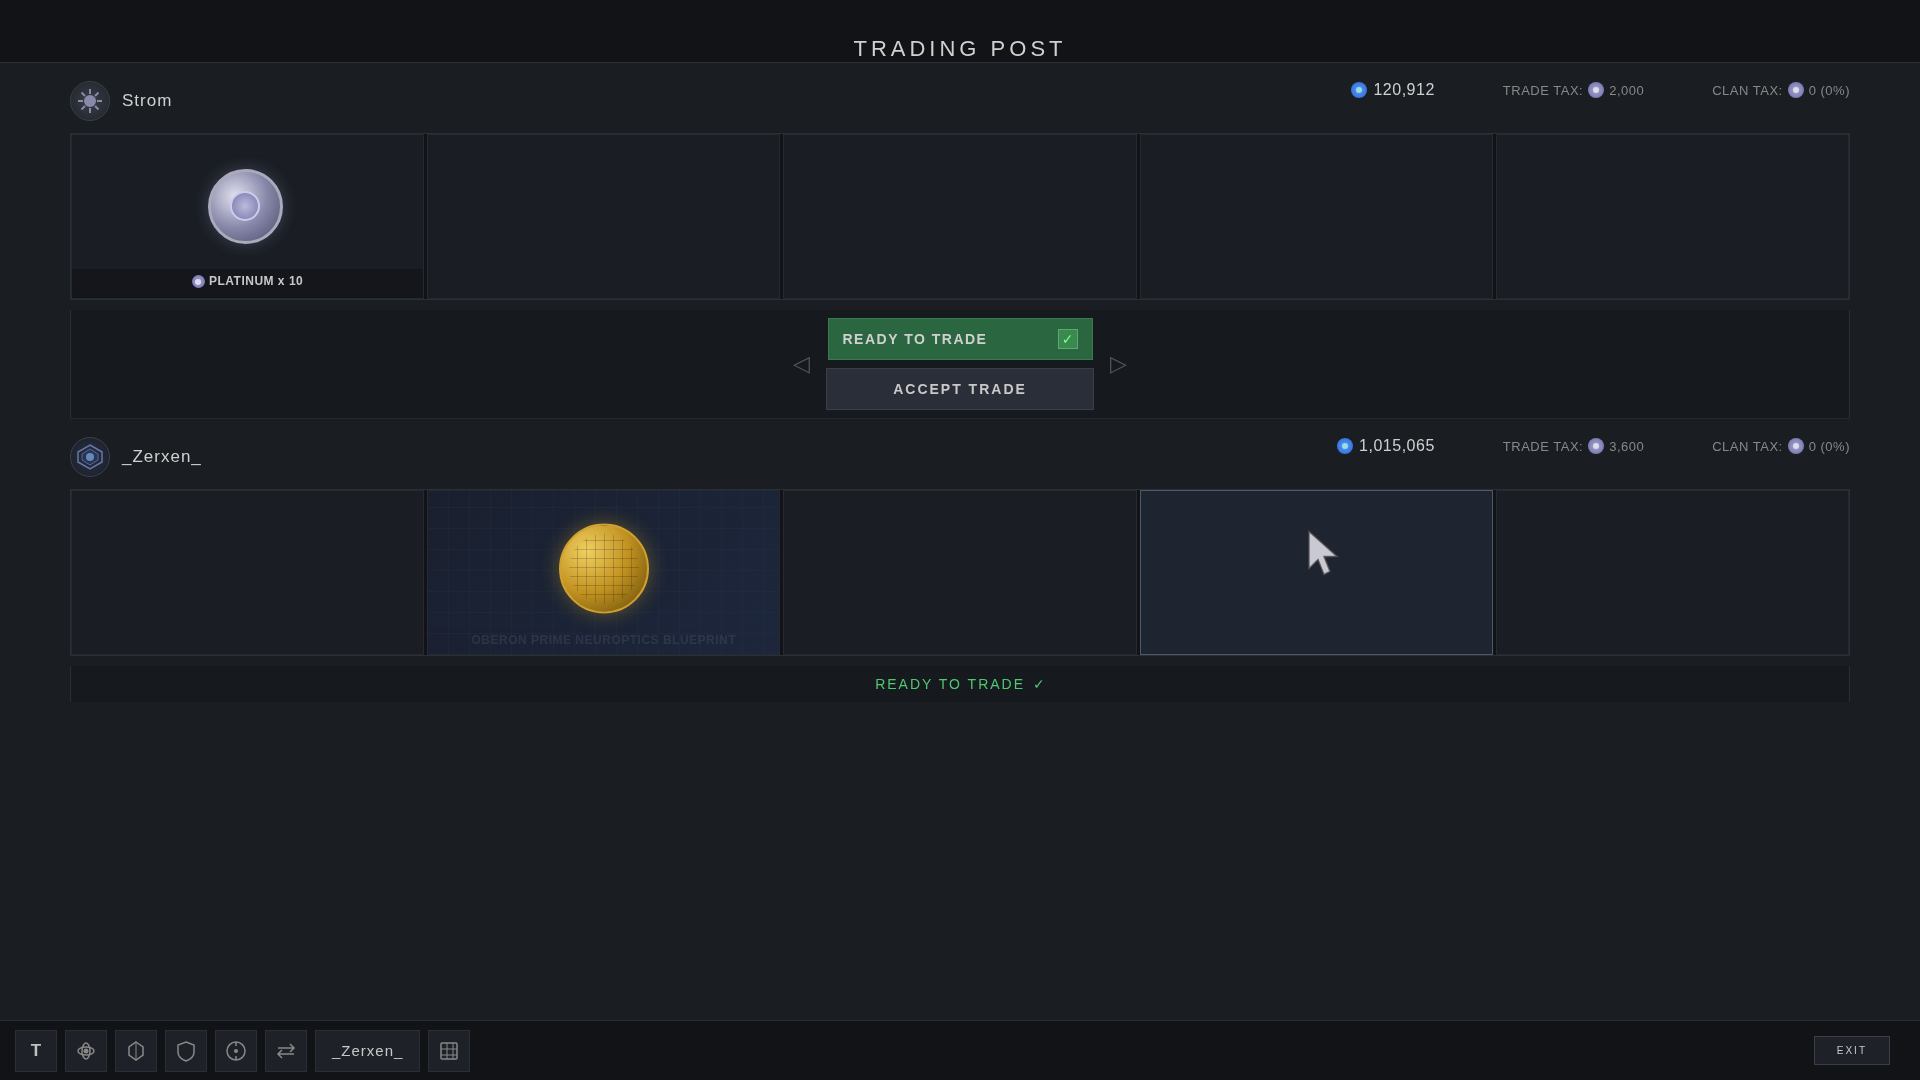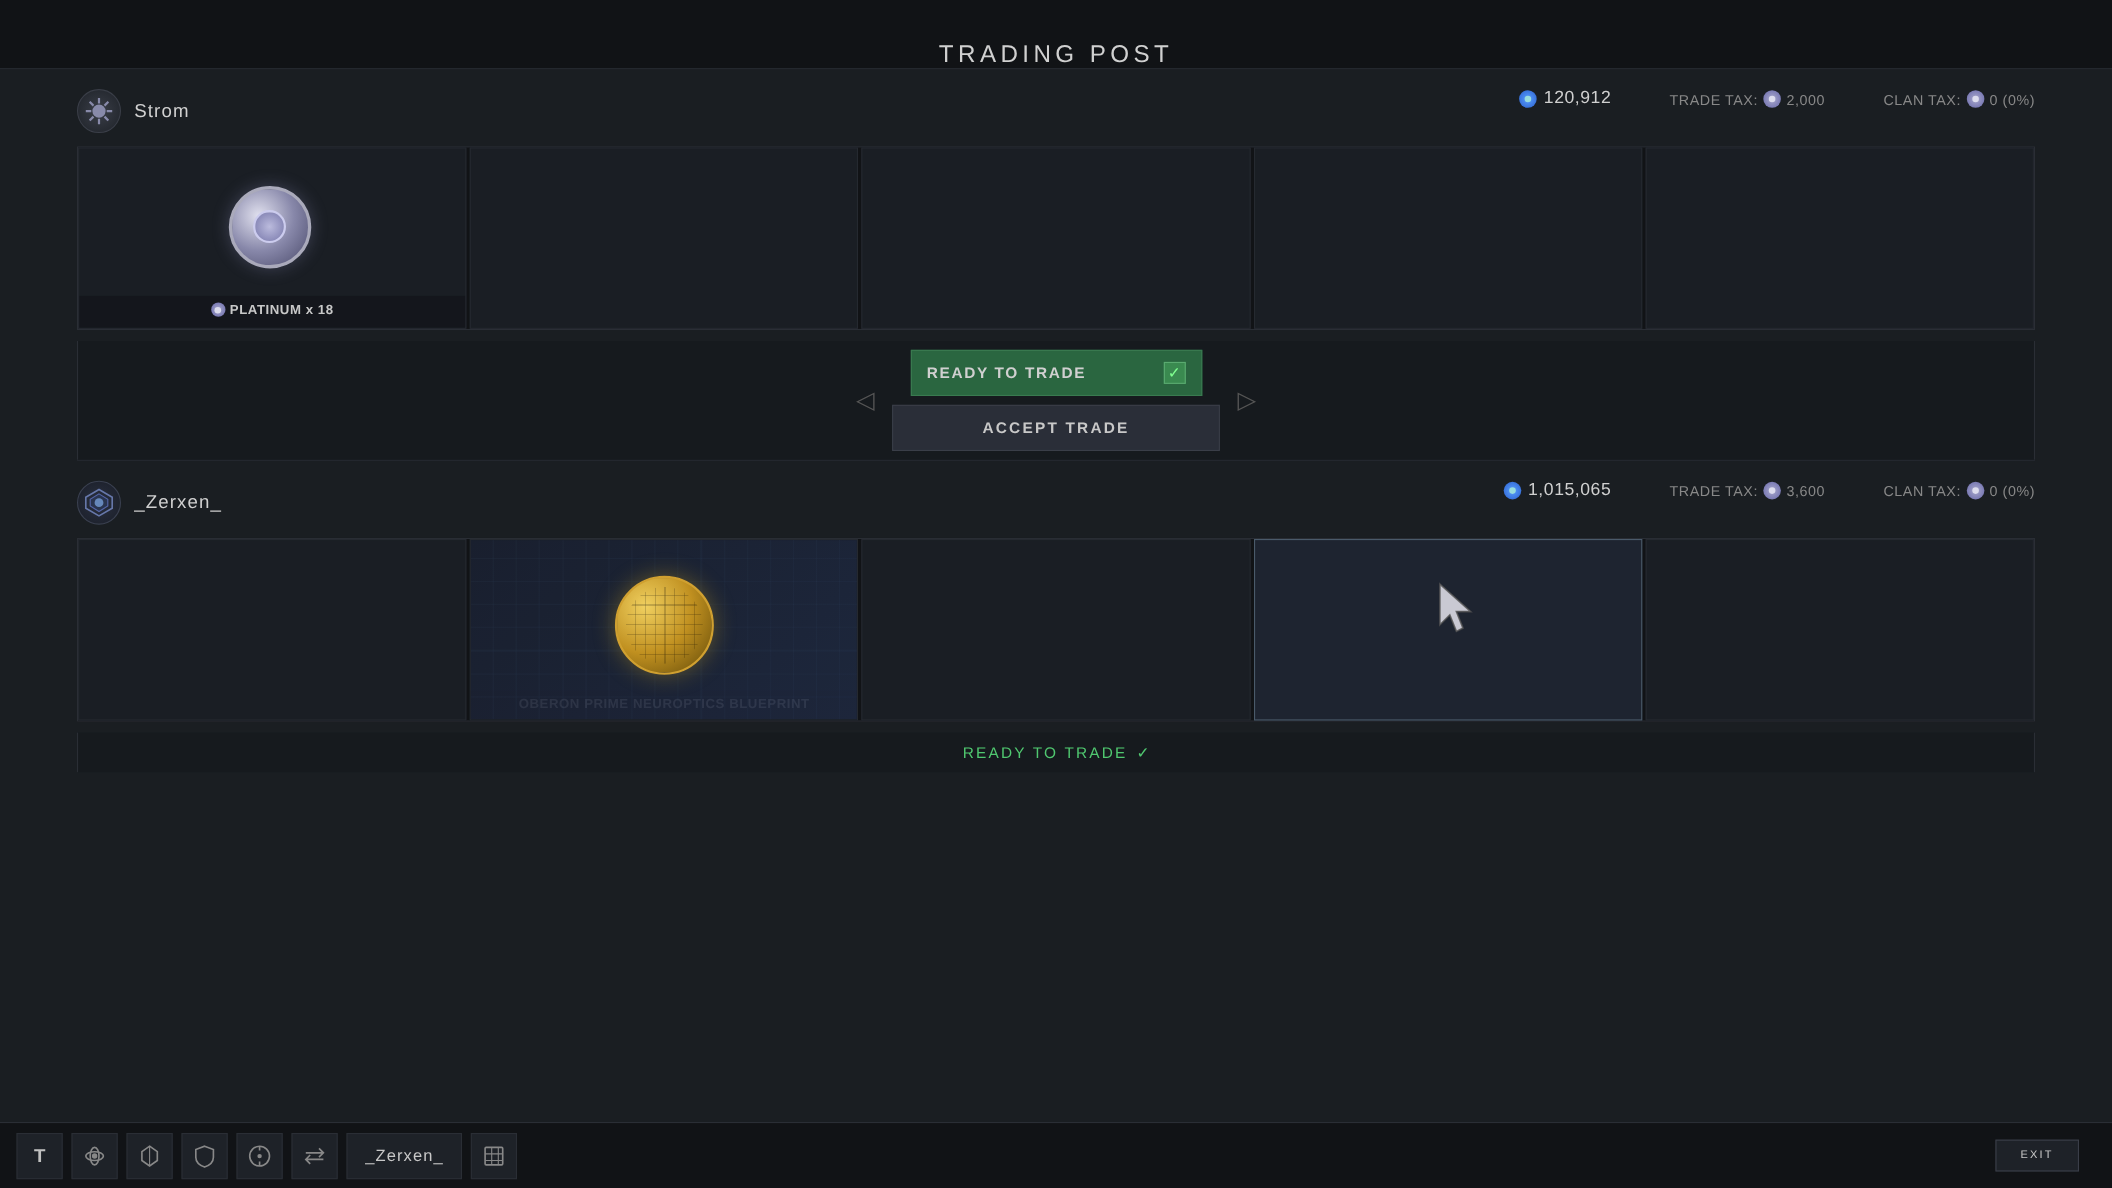--- a/index.html
+++ b/index.html
@@ -72,21 +72,21 @@
       border: 1px solid #3a4050;
     }
     .player-name {
       font-size: 17px;
       color: #d0d0d0;
       letter-spacing: 1px;
     }
     .player-taxes {
       display: flex;
       align-items: center;
-      gap: 28px;
+      gap: 43px;
       font-size: 13px;
       color: #888;
       letter-spacing: 0.5px;
     }
     .tax-item {
       display: flex;
       align-items: center;
       gap: 5px;
       margin-left: 25px;
     }
@@ -246,21 +246,21 @@
       height: 20px;
       background: #3a8a50;
       border: 1px solid #5aaa70;
       display: flex;
       align-items: center;
       justify-content: center;
       font-size: 14px;
       color: #80ff90;
     }
     .accept-trade-btn {
-      width: 298px;
+      width: 268px;
       height: 42px;
       background: #2a2e38;
       border: 1px solid #3a3e48;
       display: flex;
       align-items: center;
       justify-content: center;
       cursor: pointer;
       letter-spacing: 2px;
       font-size: 14px;
       color: #c8c8c8;
@@ -415,21 +415,21 @@
         <div class="slot-item-img">
           <div class="platinum-coin">
             <div class="platinum-coin-inner">
               <div class="platinum-coin-logo"></div>
             </div>
           </div>
         </div>
         <div class="slot-item-name">
           <span class="plat-label-icon">
             <span class="currency-icon plat-icon" style="width:13px;height:13px;"></span>
-            <span>PLATINUM x 18</span>
+            <span>PLATINUM x 10</span>
           </span>
         </div>
       </div>
 
       <div class="slot"></div>
       <div class="slot"></div>
       <div class="slot"></div>
       <div class="slot"></div>
     </div>
   </div>

